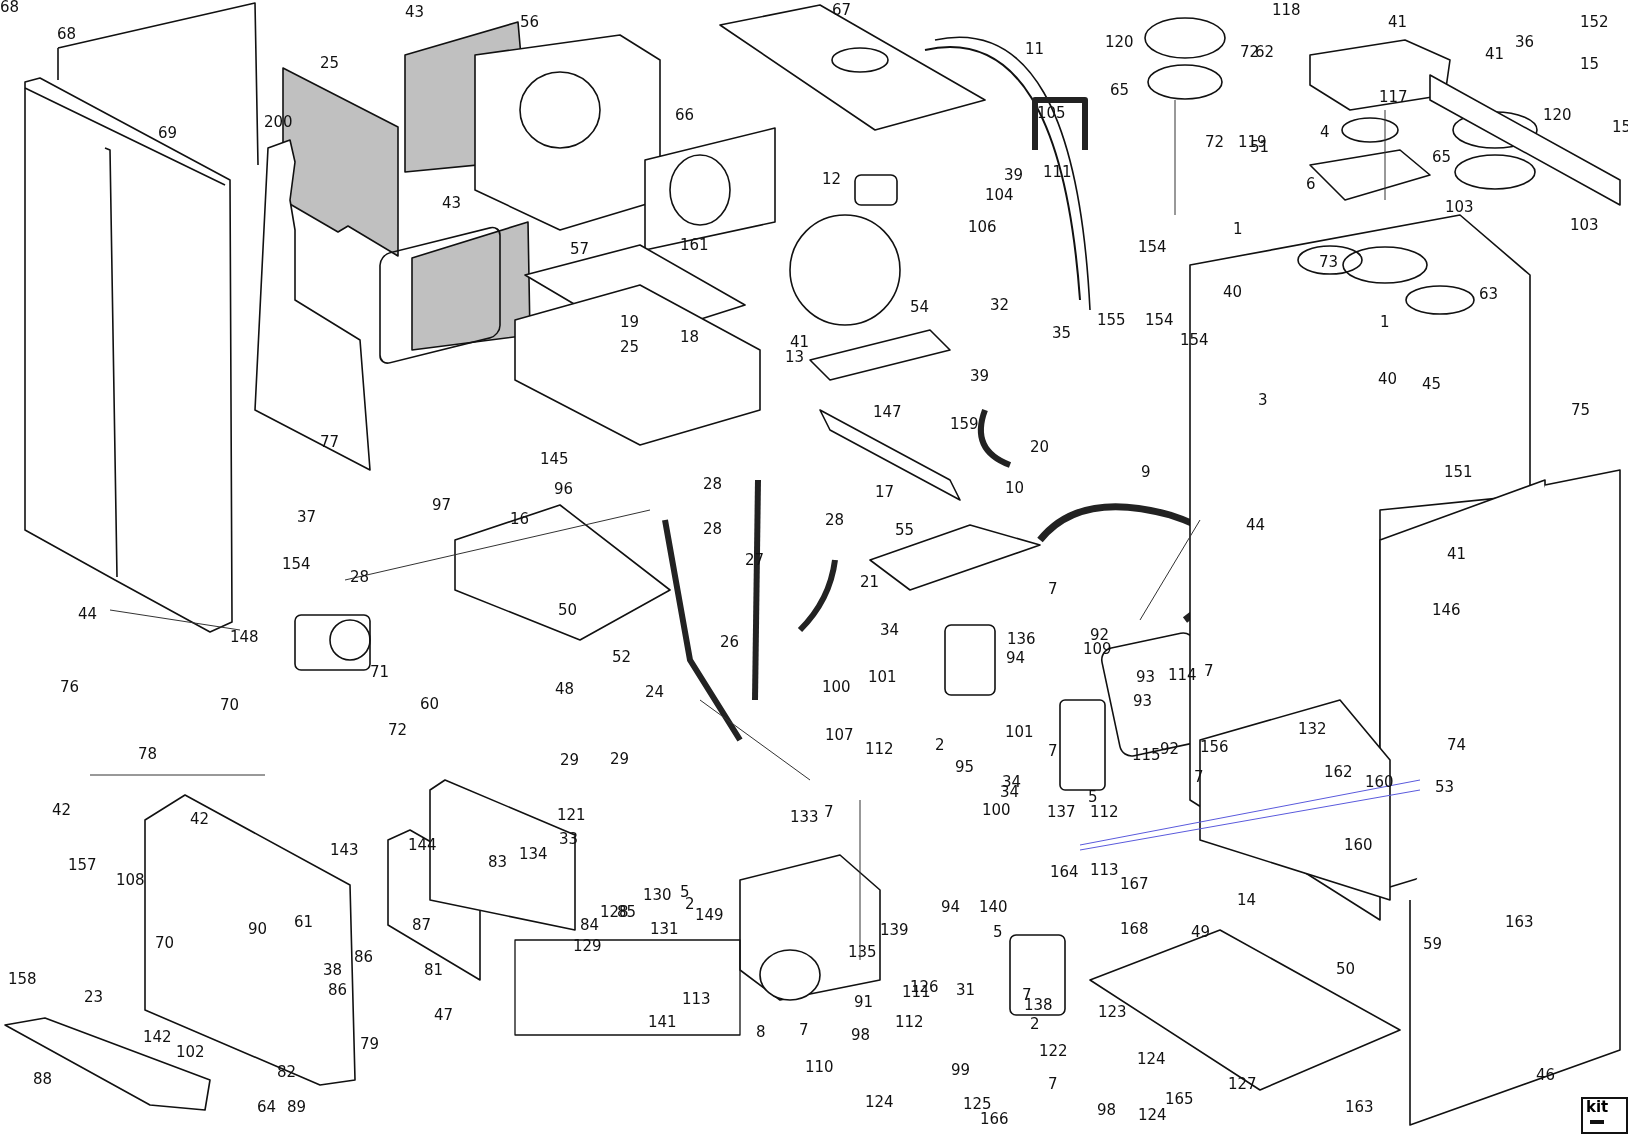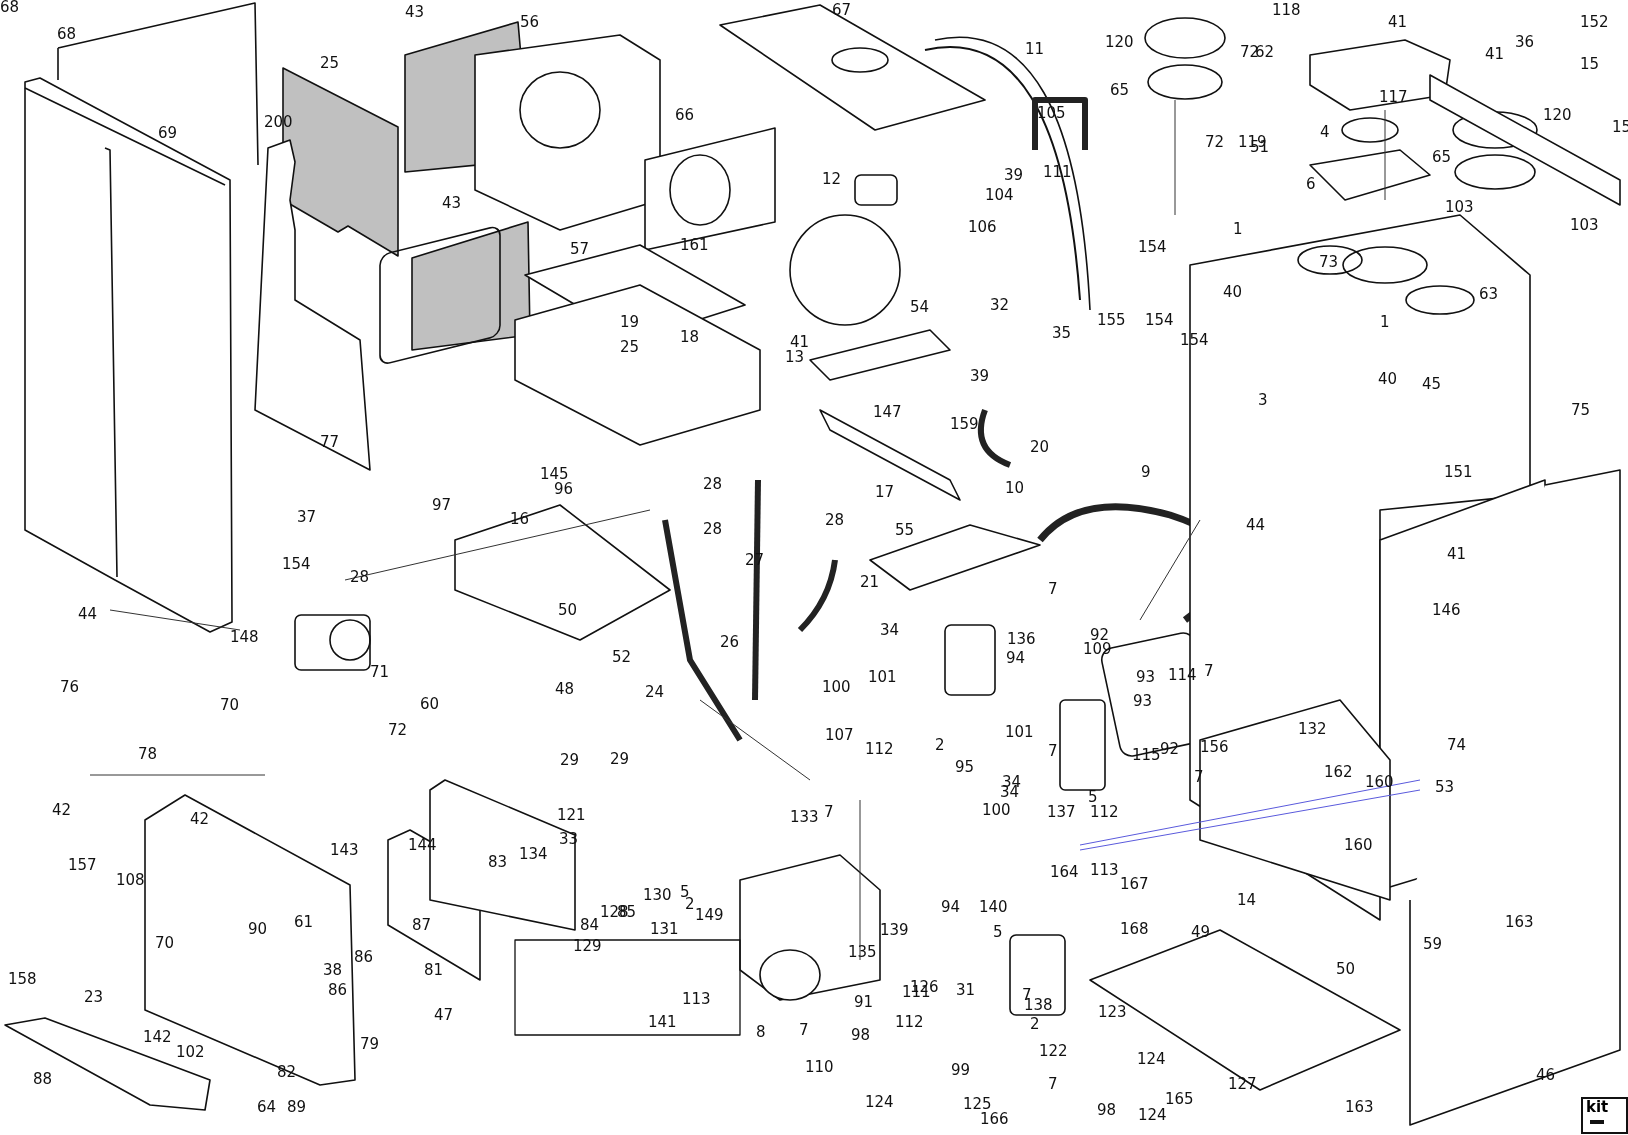--- a/index.html
+++ b/index.html
@@ -214,21 +214,21 @@
     <span class="callout" style="left: 60px; top: 680px;">76</span>
     <span class="callout" style="left: 138px; top: 715px; margin-top: 32px;">78</span>
     <span class="callout" style="left: 388px; top: 723px;">72</span>
     <span class="callout" style="left: 420px; top: 697px;">60</span>
     <span class="callout" style="left: 558px; top: 603px;">50</span>
     <span class="callout" style="left: 612px; top: 650px;">52</span>
     <span class="callout" style="left: 555px; top: 682px;">48</span>
     <span class="callout" style="left: 645px; top: 685px;">24</span>
     <span class="callout" style="left: 560px; top: 753px;">29</span>
     <span class="callout" style="left: 610px; top: 752px;">29</span>
-    <span class="callout" style="left: 540px; top: 452px; margin-top: 15px;">145</span>
+    <span class="callout" style="left: 540px; top: 452px;">145</span>
     <span class="callout" style="left: 554px; top: 482px;">96</span>
     <span class="callout" style="left: 703px; top: 477px;">28</span>
     <span class="callout" style="left: 703px; top: 522px;">28</span>
     <span class="callout" style="left: 745px; top: 553px;">27</span>
     <span class="callout" style="left: 720px; top: 635px;">26</span>
     <span class="callout" style="left: 825px; top: 513px;">28</span>
     <span class="callout" style="left: 860px; top: 575px;">21</span>
     <span class="callout" style="left: 873px; top: 405px;">147</span>
     <span class="callout" style="left: 950px; top: 417px;">159</span>
     <span class="callout" style="left: 875px; top: 485px;">17</span>

